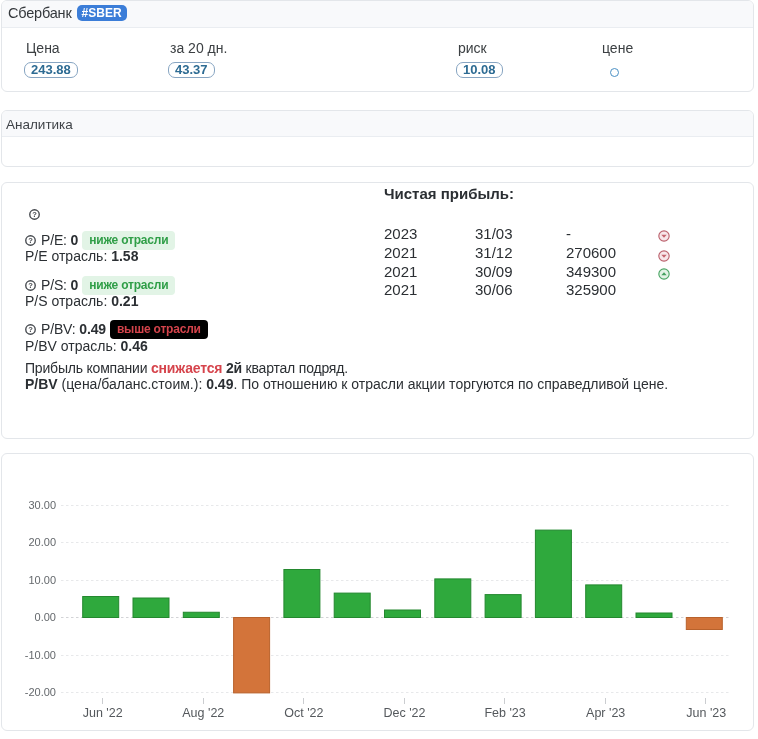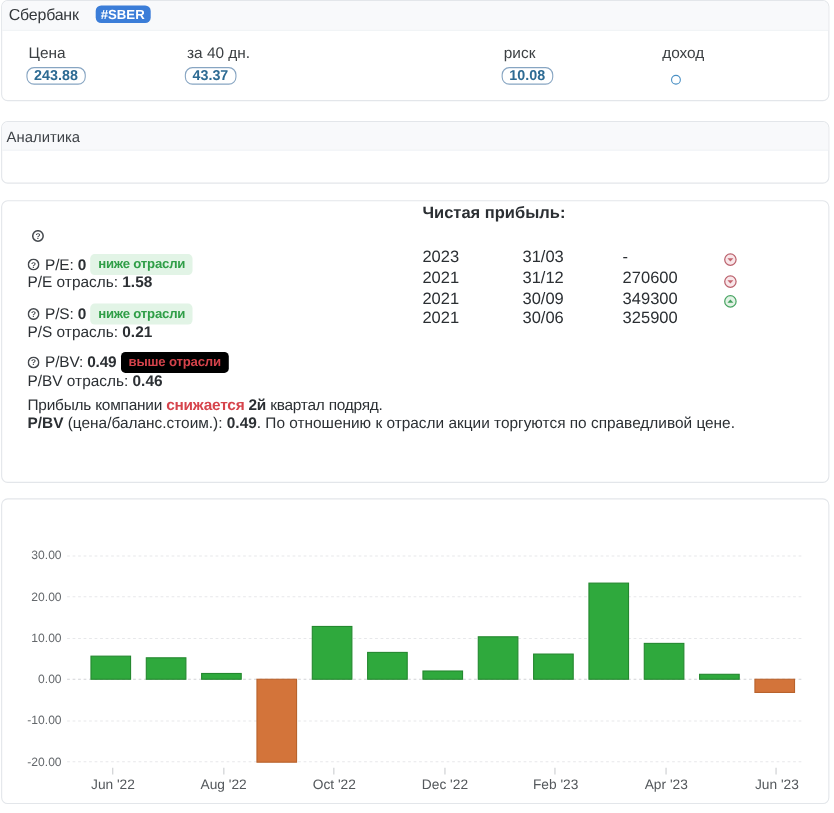--- a/index.html
+++ b/index.html
@@ -14,28 +14,28 @@
   .tag.r{background:#000000;color:#d4434b}
   .mrow{position:absolute;left:23px;display:flex;align-items:center;font-size:14px;letter-spacing:-0.15px;color:#2b2f33;height:20px;white-space:nowrap}
   .oline{position:absolute;left:23px;font-size:14px;color:#2b2f33;white-space:nowrap}
   .tcell{position:absolute;font-size:15px;color:#2b2f33;white-space:nowrap}
 </style>
 </head>
 <body>
 
 <div class="card" style="top:0;height:92px">
   <div class="chead" style="font-size:14.5px;letter-spacing:-0.2px;color:#34383c;height:17px;line-height:17px;padding:4px 8px 5px 6px">
-    Сбербанк<span style="display:inline-block;background:#3b7dd8;color:#fff;font-weight:bold;font-size:12px;letter-spacing:0;border-radius:5px;padding:0 5px;height:16px;line-height:16px;margin-left:15px;vertical-align:1px">#SBER</span>
+    Сбербанк<span style="display:inline-block;background:#3b7dd8;color:#fff;font-weight:bold;font-size:12px;letter-spacing:0;border-radius:5px;padding:0 5px;height:16px;line-height:16px;margin-left:5px;vertical-align:1px">#SBER</span>
   </div>
   <div style="position:relative;height:64px">
     <div class="stat" style="left:22px"><div class="slabel">Цена</div><div class="pill">243.88</div></div>
-    <div class="stat" style="left:166px"><div class="slabel">за 40 дн.</div><div class="pill">43.37</div></div>
+    <div class="stat" style="left:166px"><div class="slabel">за 20 дн.</div><div class="pill">43.37</div></div>
     <div class="stat" style="left:454px"><div class="slabel">риск</div><div class="pill">10.08</div></div>
     <div class="stat" style="left:598px">
-        <div class="slabel">доход</div>
+        <div class="slabel">цене</div>
         <div style="width:7px;height:7px;border:1.4px solid #4a90c4;border-radius:50%;margin-left:10px;margin-top:11.5px"></div>
       </div>
   </div>
 </div>
 
 <div class="card" style="top:110px;height:57px">
   <div class="chead">Аналитика</div>
 </div>
 
 <div class="card" style="top:182px;height:257px">

